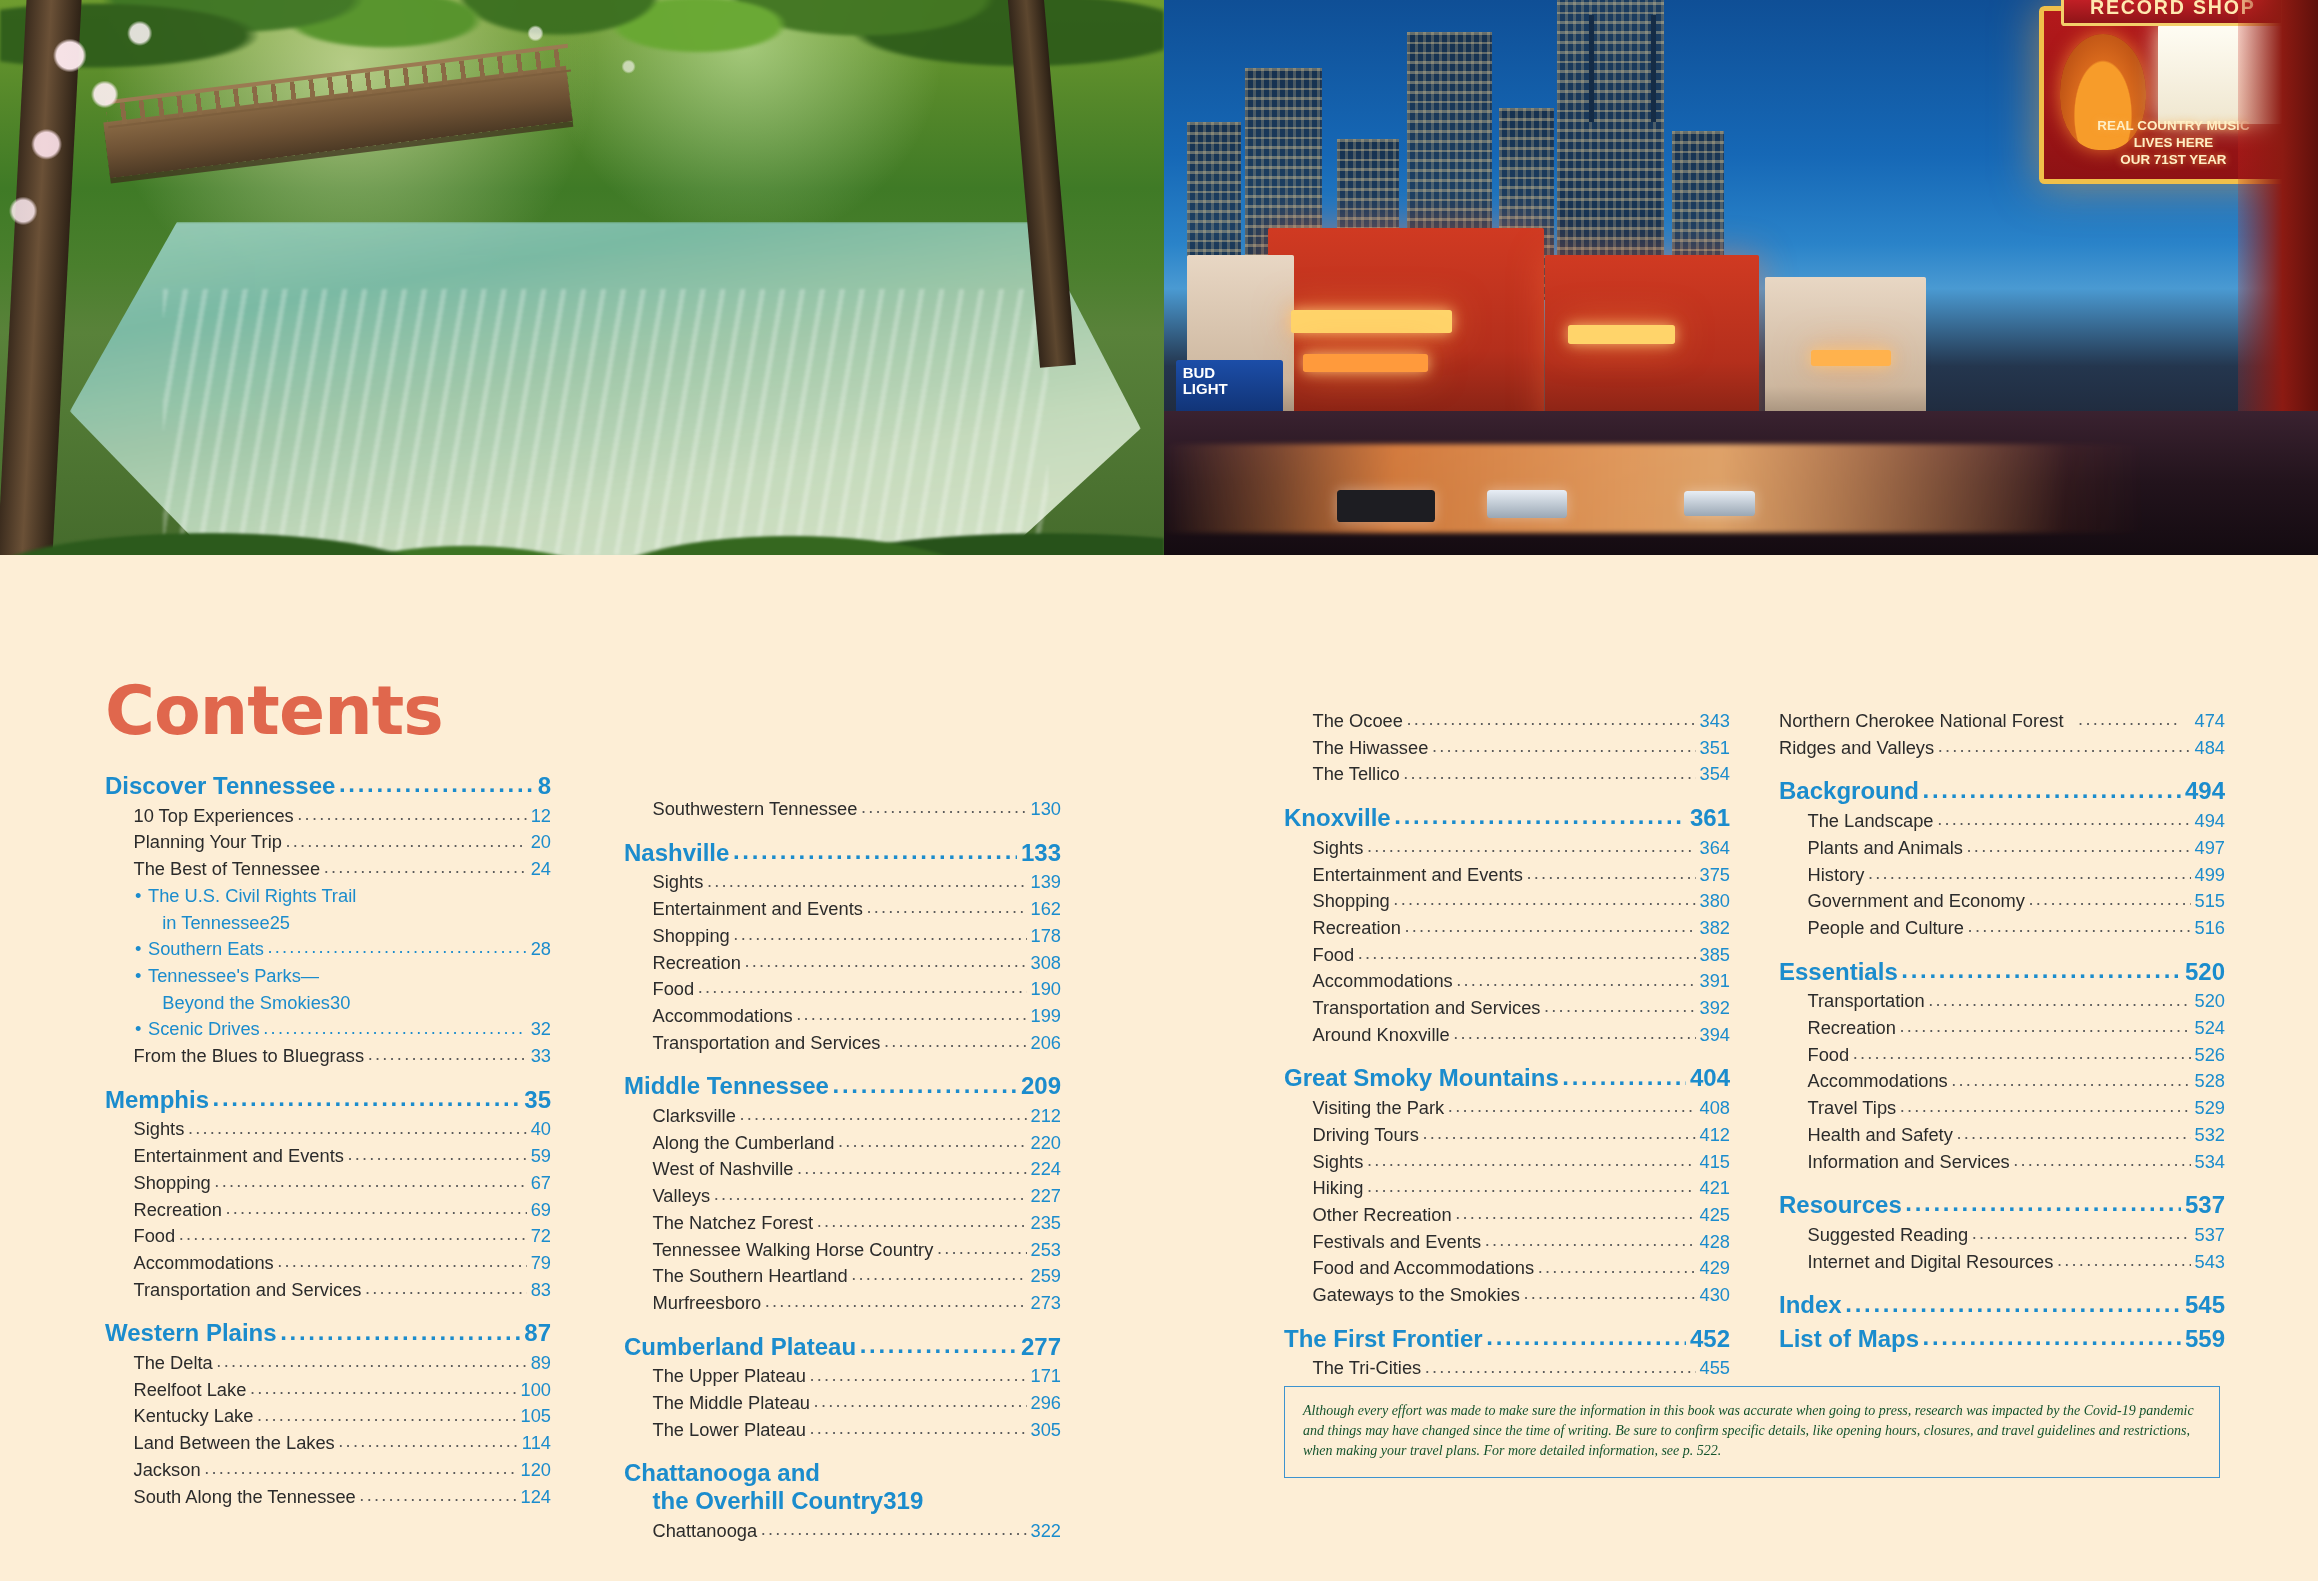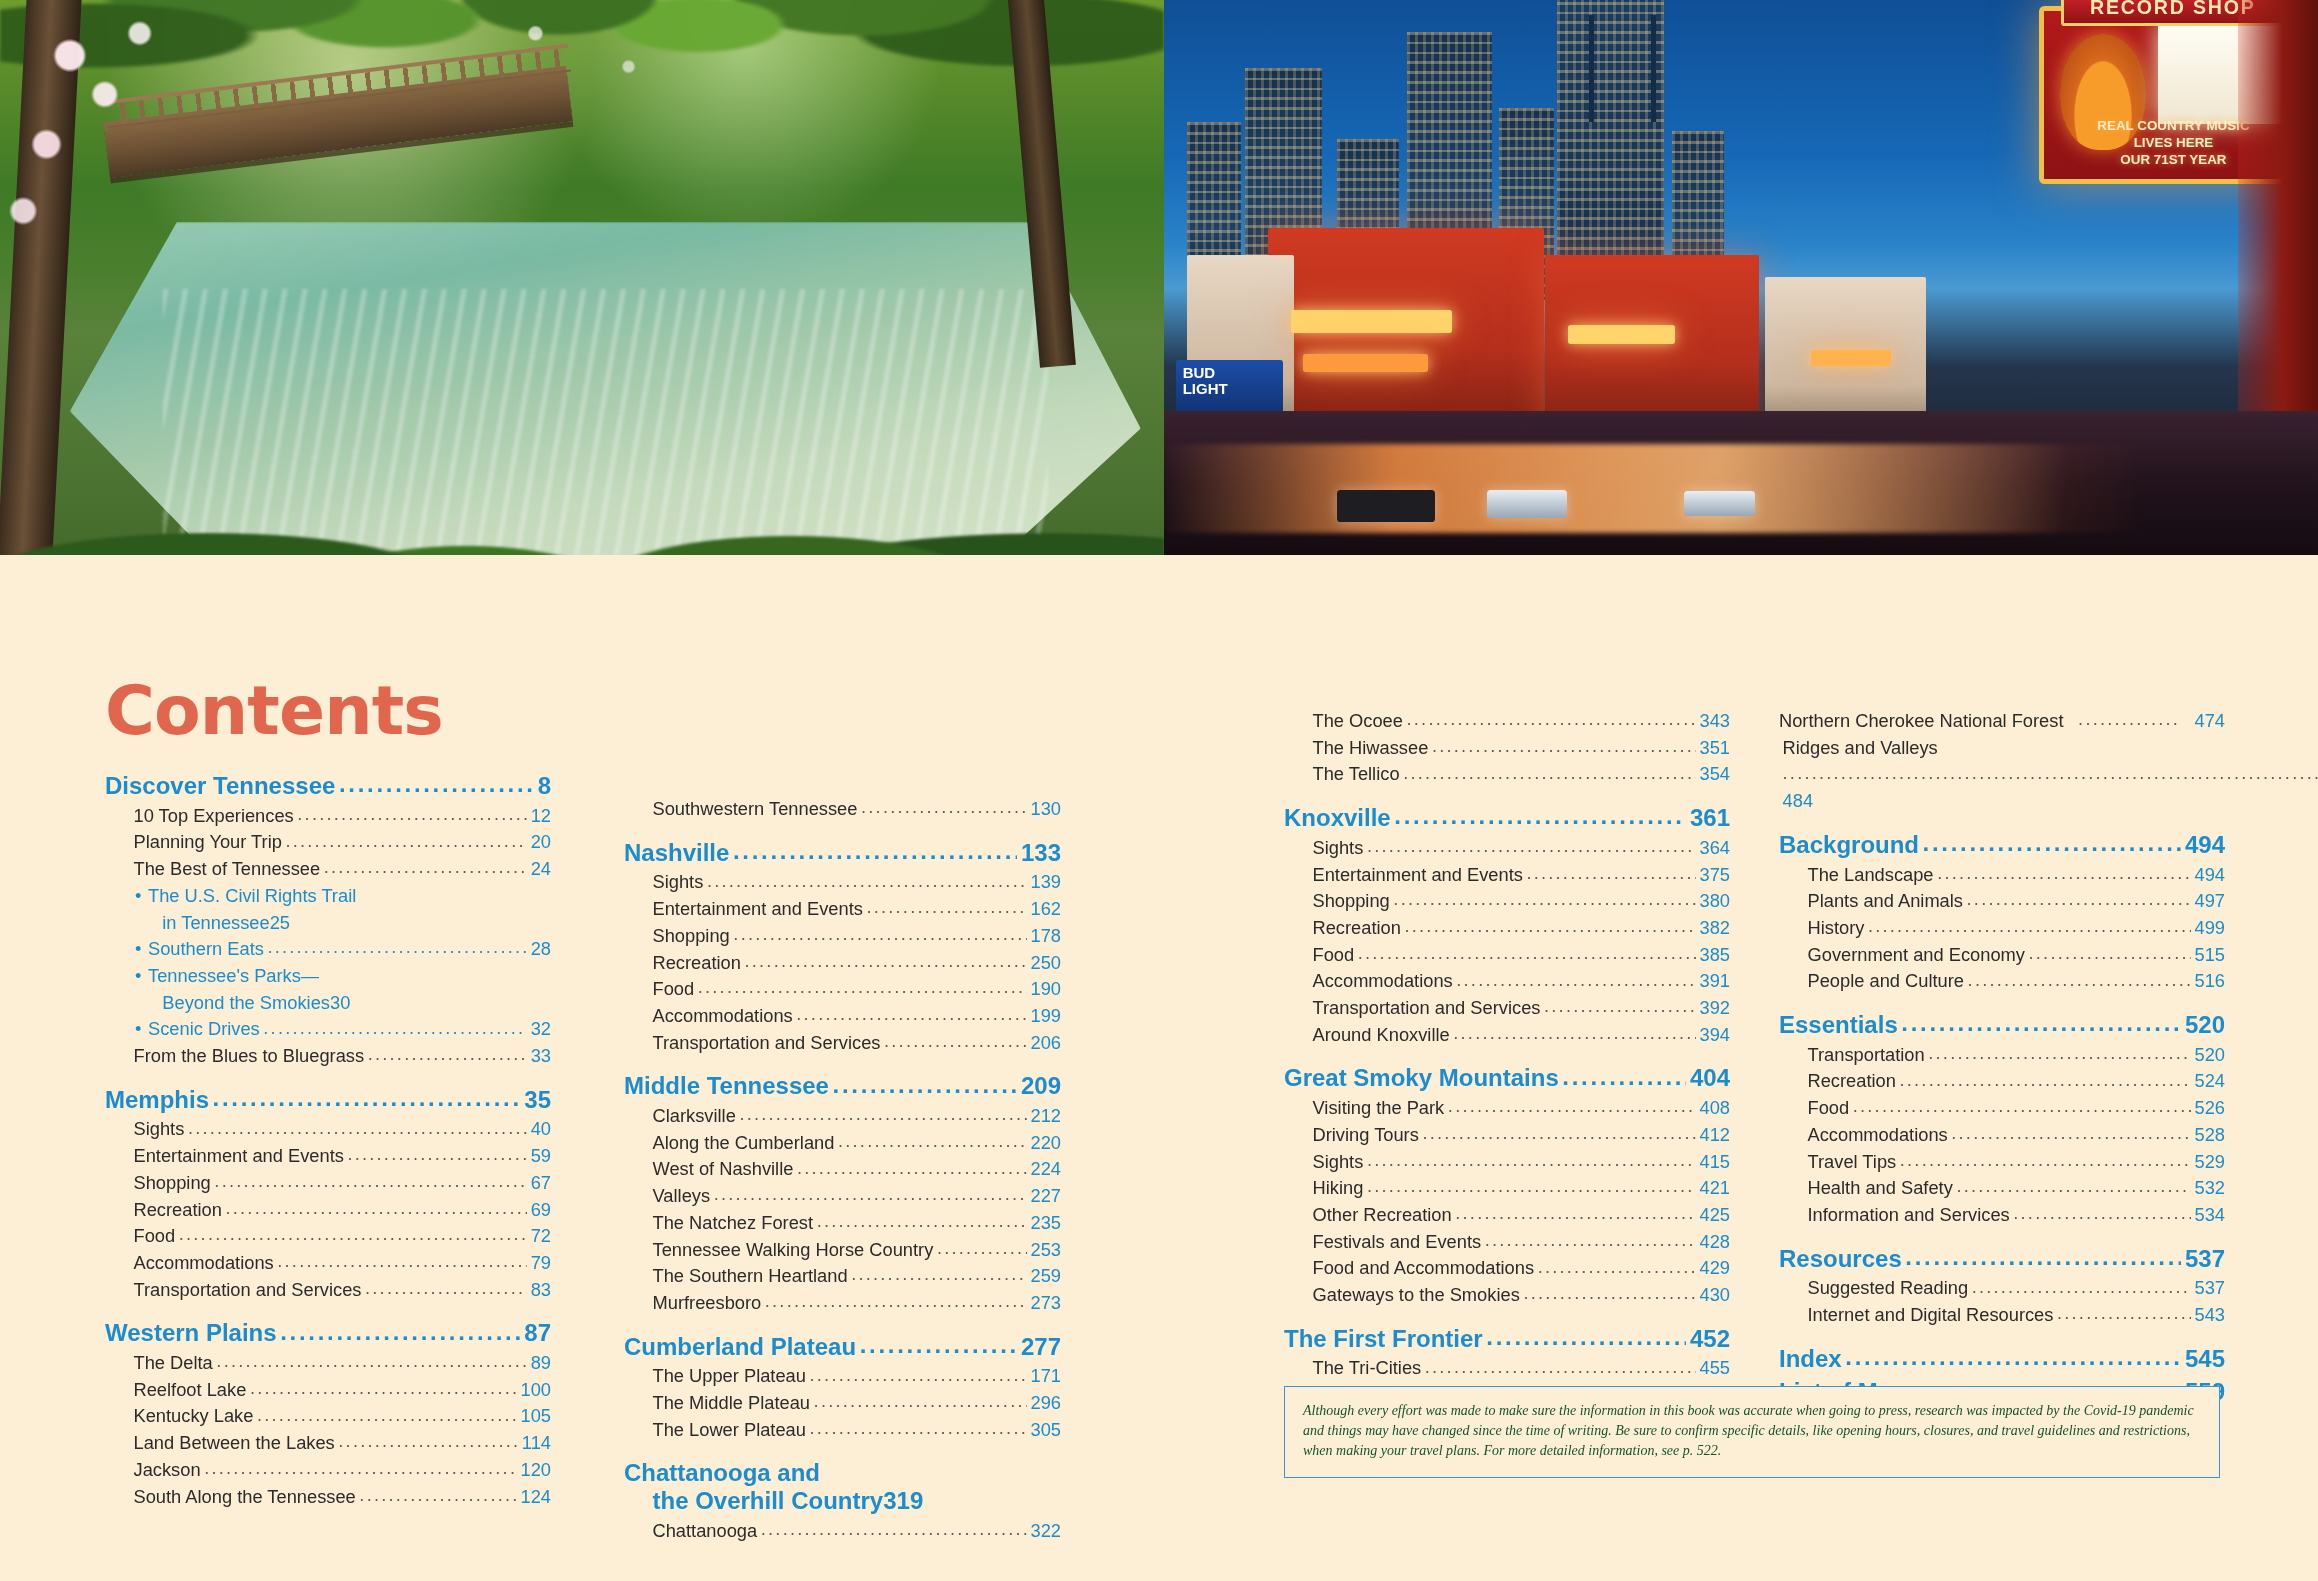--- a/index.html
+++ b/index.html
@@ -588,21 +588,21 @@
       <span class="pg">162</span>
     </div>
     <div class="entry lvl2">
       <span class="lbl">Shopping</span>
       <span class="dots"></span>
       <span class="pg">178</span>
     </div>
     <div class="entry lvl2">
       <span class="lbl">Recreation</span>
       <span class="dots"></span>
-      <span class="pg">250</span>
+      <span class="pg">308</span>
     </div>
     <div class="entry lvl2">
       <span class="lbl">Food</span>
       <span class="dots"></span>
       <span class="pg">190</span>
     </div>
     <div class="entry lvl2">
       <span class="lbl">Accommodations</span>
       <span class="dots"></span>
       <span class="pg">199</span>
@@ -817,21 +817,21 @@
     </div>
   </div>
 
   <div class="col col-4">
 
     <div class="entry lvl2" style="padding-left:0;gap:11px;">
       <span class="lbl">Northern Cherokee National Forest</span>
       <span class="dots"></span>
       <span class="pg">474</span>
     </div>
-    <div class="entry lvl2" style="padding-left:0;flex-direction:column;">
+    <div class="entry lvl2" style="padding-left:0;">
       <span class="lbl">Ridges and Valleys</span>
       <span class="dots"></span>
       <span class="pg">484</span>
     </div>
 
     <div class="entry lvl1">
       <span class="lbl">Background</span>
       <span class="dots"></span>
       <span class="pg">494</span>
     </div>

